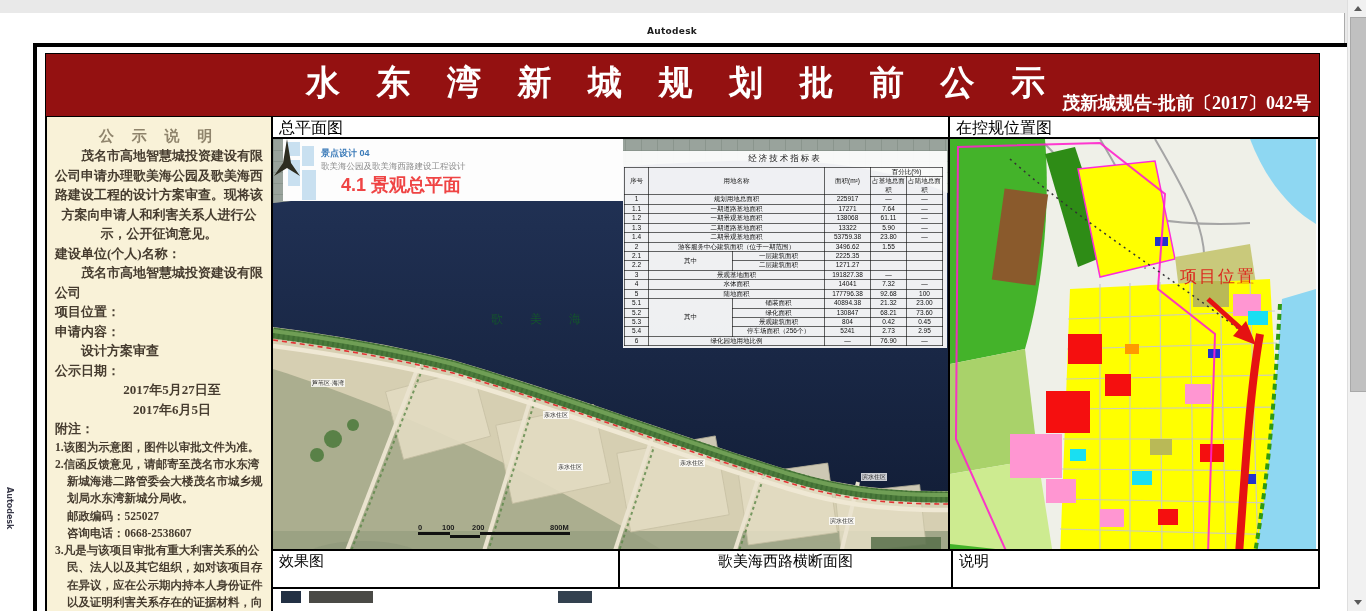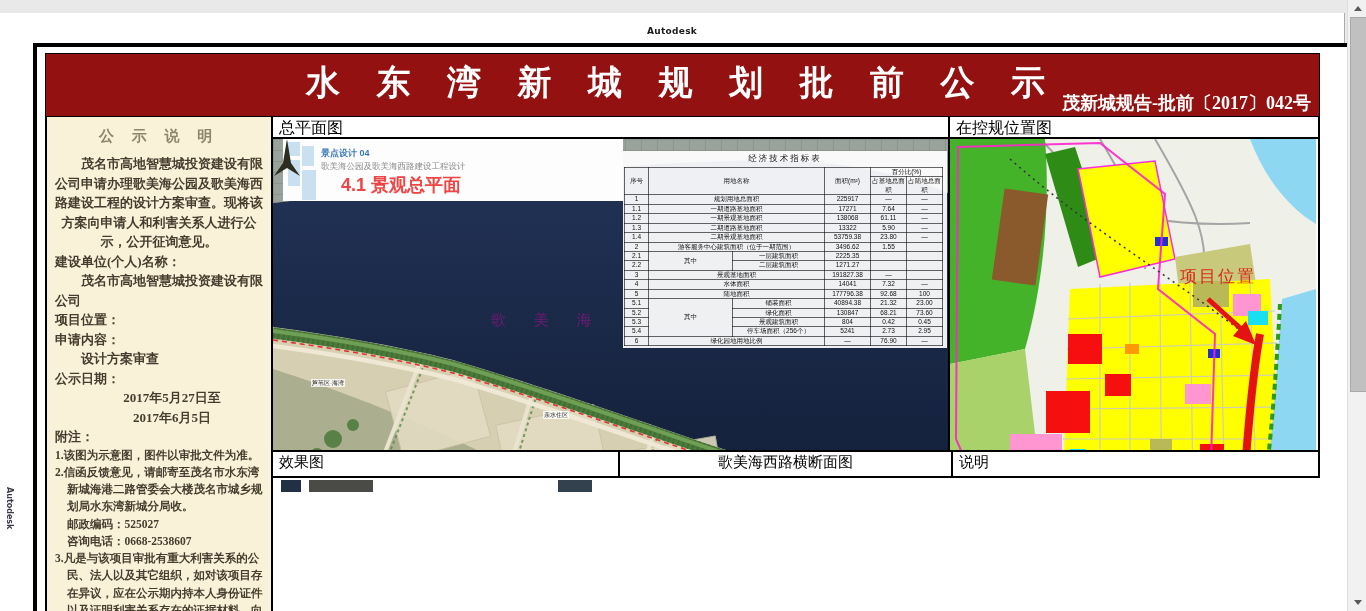--- a/index.html
+++ b/index.html
@@ -20,42 +20,42 @@
   #doc{position:absolute;left:33px;top:30px;width:1298px;height:600px;background:#fff;border:4px solid #000;
        padding:6px 7px 0 8px;box-sizing:content-box;}
   #redband{width:1275px;height:64px;border:1px solid #000;box-sizing:border-box;position:relative;}
   #redband .title{position:absolute;left:50%;top:6px;transform:translateX(-50%);color:#fff;font-size:34px;
        font-weight:600;letter-spacing:14px;white-space:nowrap;}
   #redband .docnum{position:absolute;right:8px;bottom:1px;color:#fff;font-size:18px;font-weight:600;white-space:nowrap;}
   #body-row{display:flex;width:1275px;height:526px;}
   
   #notice{width:228px;box-sizing:border-box;border:2px solid #000;border-top:none;background:#f9f2d8;
        padding:4px 8px 0 8px;overflow:hidden;}
-  #notice-title{text-align:center;font-size:15px;font-weight:700;color:#8f846c;letter-spacing:7px;margin:6px 0 8px 0;}
+  #notice-title{text-align:center;font-size:15px;font-weight:700;color:#8f846c;letter-spacing:7px;margin:6px 0 0 0;}
   .nline{font-size:13px;line-height:1.5;color:#463c2f;font-weight:700;}
   .nline.p{font-weight:600;text-align:center;}
   .nline.bi{font-weight:700;}
   .nline.n{font-size:11.5px;font-weight:600;padding-left:12px;text-indent:-12px;line-height:1.5;}
   .nline.n2{font-size:11.5px;font-weight:600;padding-left:12px;line-height:1.5;}
   #right-of-notice{width:1047px;display:flex;flex-direction:column;}
-  #panels-row{display:flex;height:333px;border-radius:15px;}
+  #panels-row{display:flex;height:432px;border-radius:15px;}
   #midcol{width:677px;box-sizing:border-box;border-right:2px solid #000;display:flex;flex-direction:column;}
   #rightcol{width:370px;box-sizing:border-box;border-right:2px solid #000;display:flex;flex-direction:column;}
   .panel-h{height:22px;line-height:21px;font-size:16px;color:#000;padding-left:6px;background:#fff;
        border-bottom:2px solid #000;box-sizing:border-box;flex:none;}
   
   #plan{position:relative;width:675px;height:448px;overflow:hidden;background:#c0bba0;flex:1;}
   #plan svg{position:absolute;left:0;top:0;}
   #plan-header{position:absolute;left:10px;top:0;width:340px;height:62px;background:#fdfdfd;}
   .sqcol{position:absolute;left:3px;top:3px;width:30px;height:58px;}
   .sq{position:absolute;background:rgba(150,195,228,.5);}
   #ph-l1{position:absolute;left:38px;top:8px;font-family:"Liberation Sans",sans-serif;font-size:9px;font-weight:bold;color:#3a7ab8;}
   #ph-l2{position:absolute;left:38px;top:22px;font-family:"Liberation Sans",sans-serif;font-size:8.5px;color:#8a8a8a;}
   #ph-l3{position:absolute;left:58px;top:34px;font-family:"Liberation Sans",sans-serif;font-size:18px;font-weight:bold;color:#ef4444;}
-  #sea-label{position:absolute;left:218px;top:172px;color:#701a75;font-size:15px;letter-spacing:12px;white-space:nowrap;text-align:right;}
+  #sea-label{position:absolute;left:218px;top:172px;color:#14532d;font-size:12px;letter-spacing:12px;white-space:nowrap;text-align:right;}
   .chip{position:absolute;font-family:"Liberation Sans",sans-serif;font-size:6px;color:#222;
        background:rgba(255,255,255,.78);padding:0 1px;white-space:nowrap;line-height:8px;}
   
   #itable-wrap{position:absolute;left:350px;top:12px;width:322px;background:rgba(255,255,255,.93);padding:1px 1px 2px 1px;}
   #itable-title{text-align:center;font-size:8.5px;color:#111;letter-spacing:2px;margin:1px 0 2px 0;}
   #itable{border-collapse:collapse;table-layout:fixed;width:318px;font-family:"Liberation Sans",sans-serif;}
   #itable th,#itable td{border:1px solid rgba(20,20,20,.65);font-size:6.5px;font-weight:normal;color:#111;
        text-align:center;padding:0 1px;line-height:1.3;overflow:hidden;}
   
   #scalebar{position:absolute;left:145px;top:384px;width:160px;font-family:"Liberation Sans",sans-serif;color:#1c1c1c;}
@@ -66,21 +66,21 @@
   #plan-footer{position:absolute;left:352px;top:424px;width:323px;height:24px;background:#ecf1f7;}
   #plan-footer .fsq{position:absolute;background:rgba(175,205,230,.35);}
   #page-num{position:absolute;left:250px;top:4px;font-family:"Liberation Sans",sans-serif;font-size:11px;
        letter-spacing:4px;color:#6f6f6f;}
   
   #zmap{position:relative;width:366px;height:448px;overflow:hidden;background:#eff0e8;flex:1;}
   #zmap svg{position:absolute;left:0;top:0;}
   #proj-label{position:absolute;left:230px;top:126px;font-size:17px;font-weight:400;color:rgba(222,16,16,.88);
        letter-spacing:2px;white-space:nowrap;}
   
-  #bottomrow{display:flex;height:28px;border-top:2px solid #000;border-bottom:2px solid #000;box-sizing:border-box;background:#fff;}
+  #bottomrow{display:flex;height:40px;border-top:2px solid #000;border-bottom:2px solid #000;box-sizing:border-box;background:#fff;}
   #bottomrow .bcell{box-sizing:border-box;font-size:15px;line-height:19px;padding:1px 0 0 6px;}
   #bcell-1{width:347px;border-right:2px solid #000;}
   #bcell-2{width:333px;border-right:2px solid #000;text-align:center;padding-left:0!important;}
   #bcell-3{width:367px;border-right:2px solid #000;}
   #cutstrip{position:relative;flex:1;background:#fff;overflow:hidden;}
   .thumb{position:absolute;top:2px;height:12px;}
 </style>
 </head>
 <body>
 

